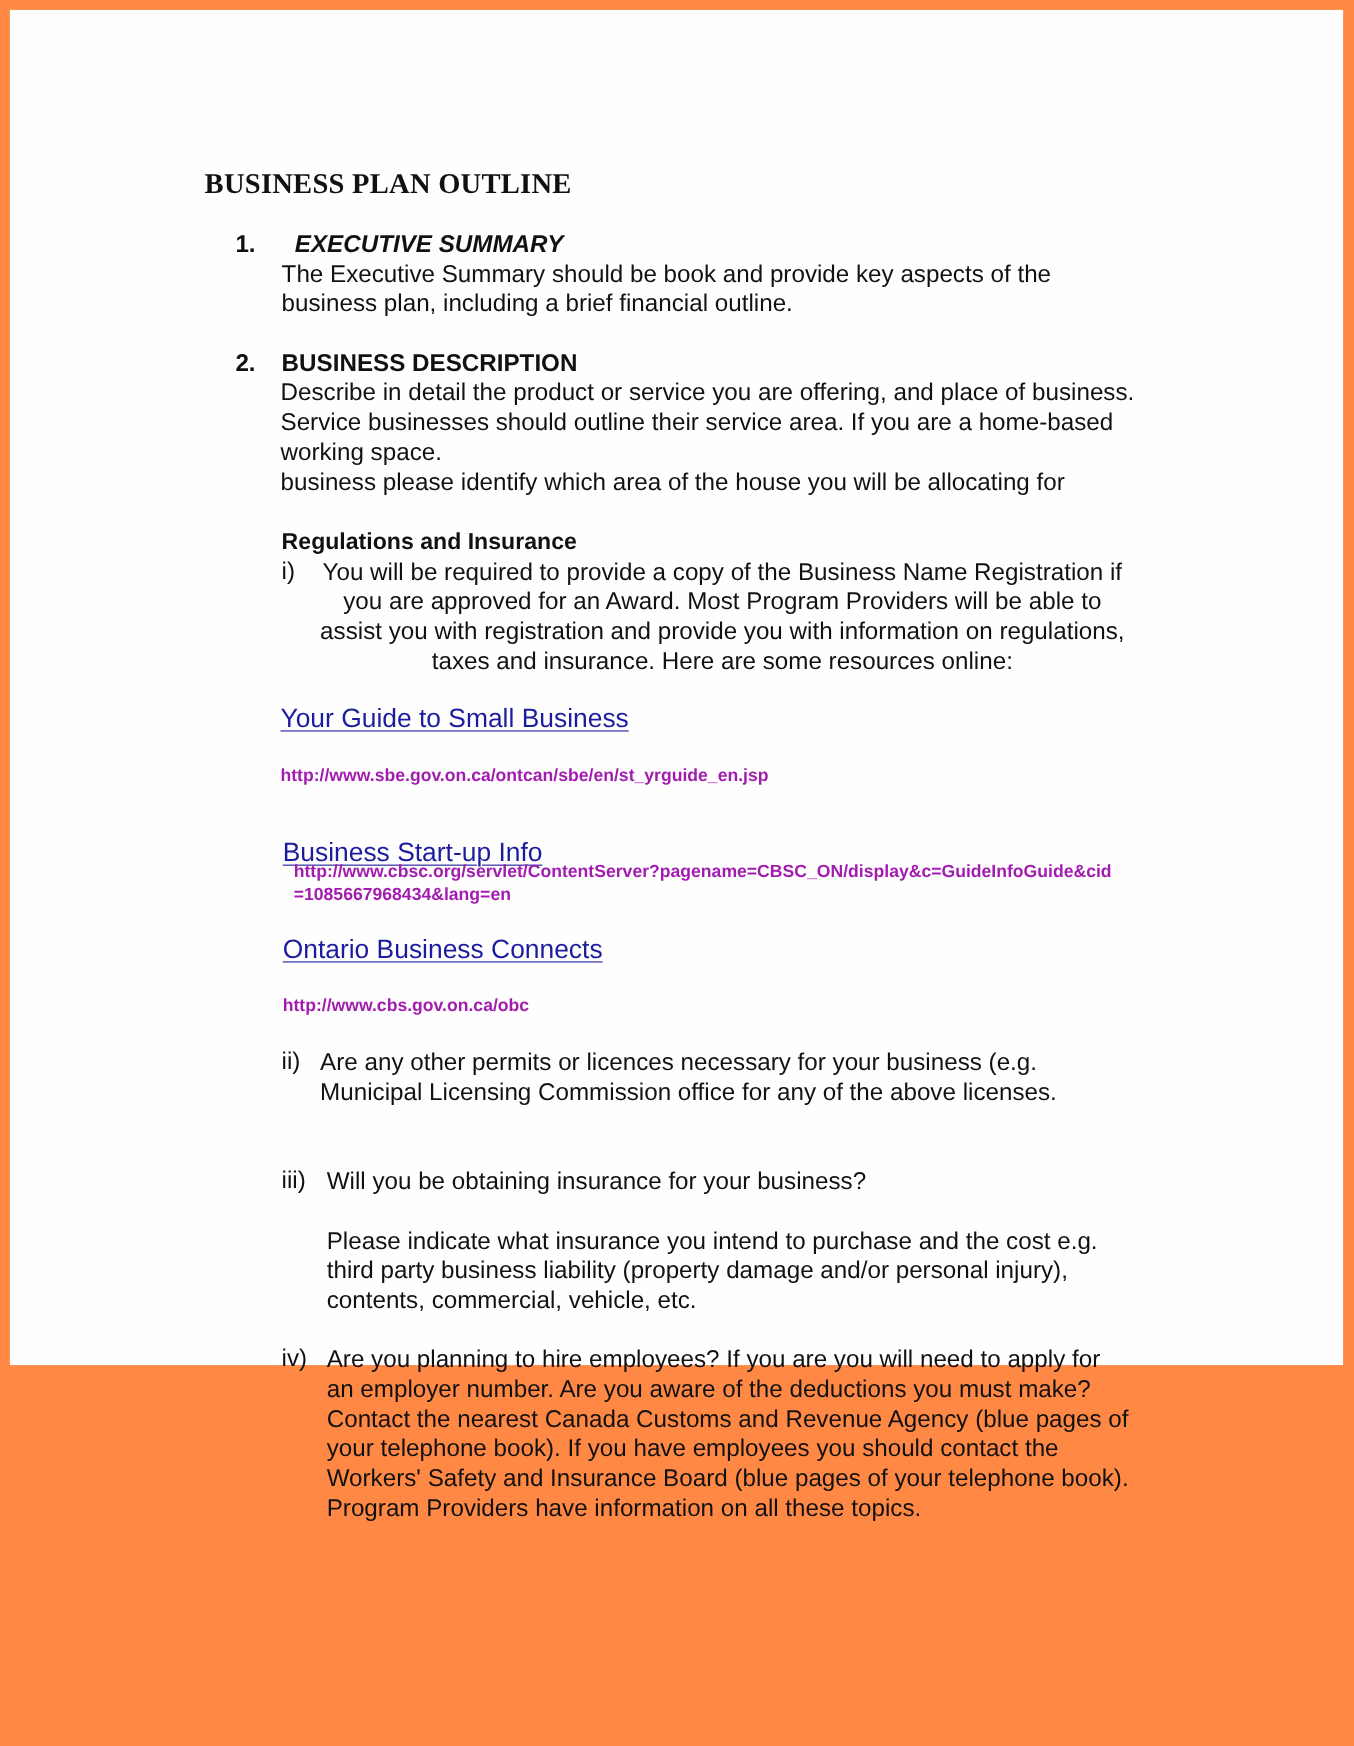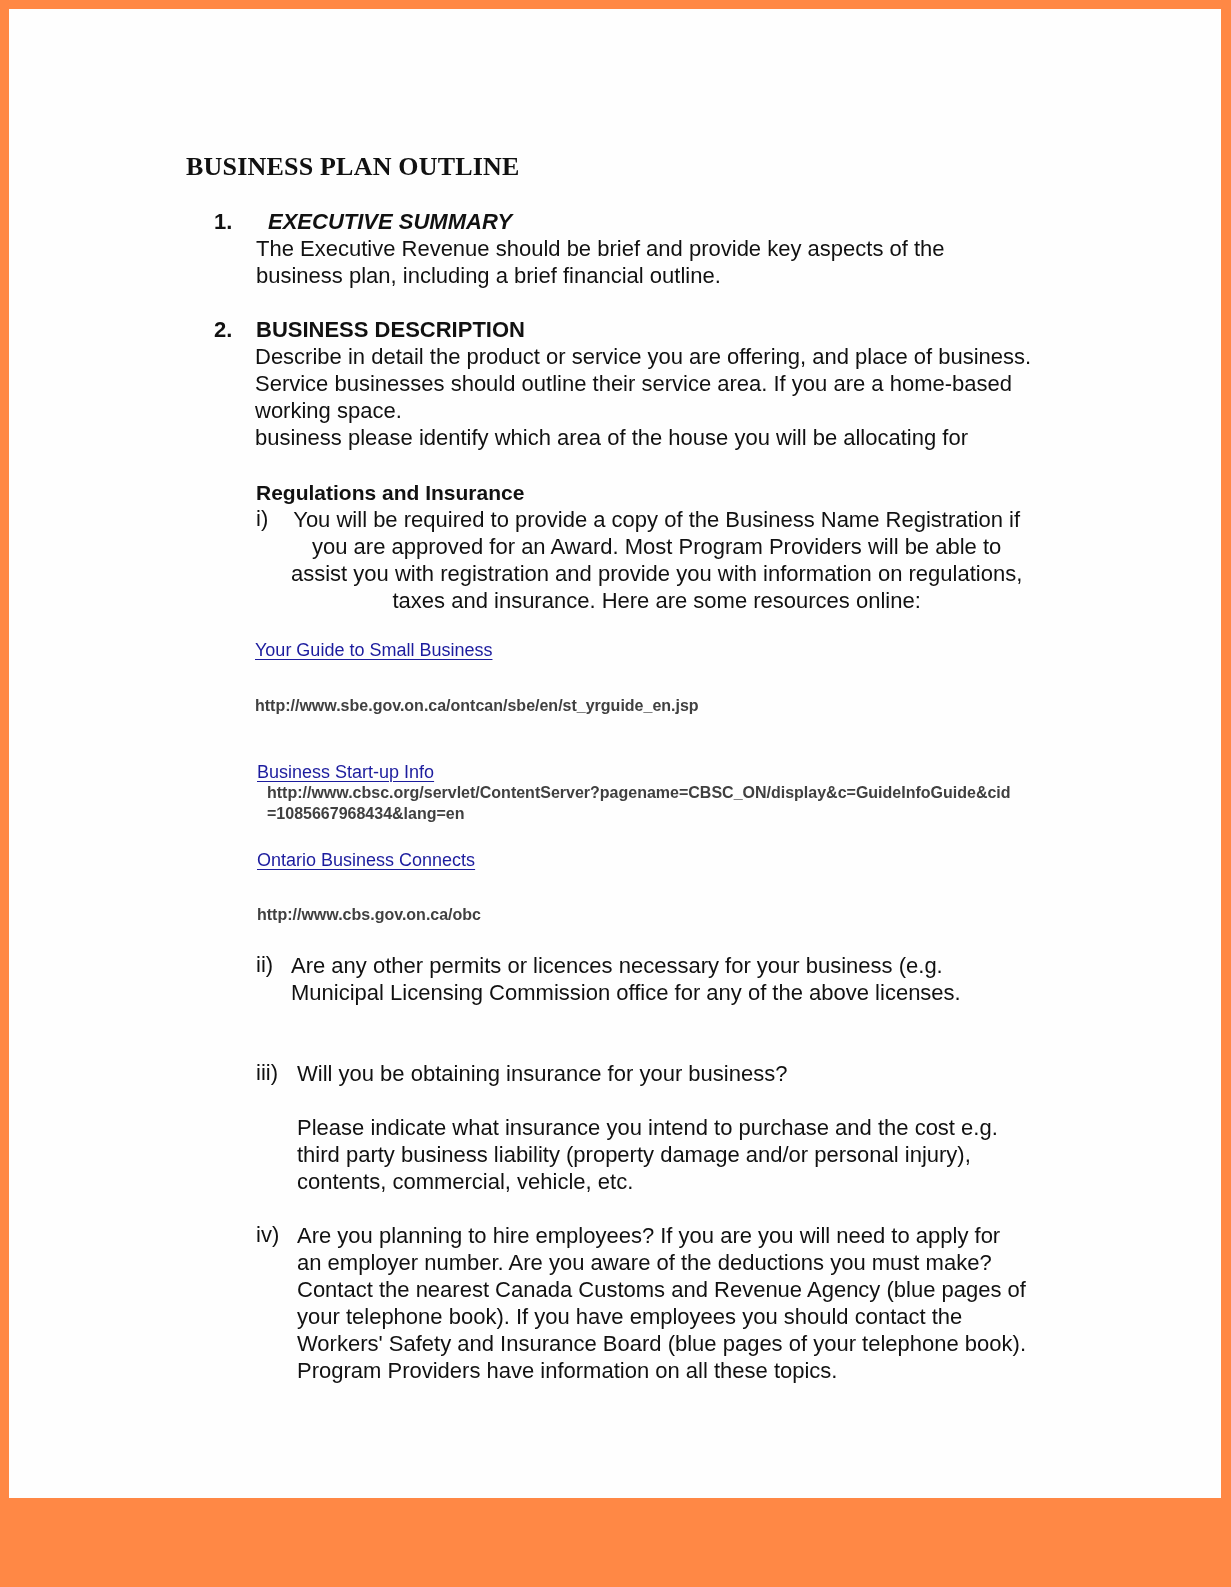--- a/index.html
+++ b/index.html
@@ -7,57 +7,57 @@
     width: 1231px; height: 1587px;
     background: #ff8845;
     position: relative;
     overflow: hidden;
     font-family: "Liberation Sans", sans-serif;
     color: #111;
   }
   .page {
     position: absolute;
     left: 9px; top: 9px;
-    width: 1212px; height: 1489px;
+    width: 1212px; height: 1232px;
     background: #fefefe;
   }
   .abs { position: absolute; white-space: nowrap; }
   .title {
     font-family: "Liberation Serif", serif;
     font-weight: bold;
     font-size: 26px;
     letter-spacing: 0.2px;
     color: #111;
   }
   .h2 { font-weight: bold; font-size: 22px; }
   .num { font-weight: bold; font-size: 22px; }
   .body { font-size: 22px; line-height: 27px; }
   .h3 { font-weight: bold; font-size: 21px; }
   .link {
-    font-size: 18px;
+    font-size: 24px;
     color: #1c1c9e;
     text-decoration: underline;
     text-underline-offset: 3px;
     text-decoration-thickness: 1px;
     cursor: pointer;
   }
-  .url { font-weight: bold; font-size: 16px; line-height: 21px; color: #404040; }
+  .url { font-weight: bold; font-size: 16px; line-height: 21px; color: #a21caf; }
   .marker { font-size: 22px; }
 </style>
 </head>
 <body>
 
 <div class="page">
 
   <div class="abs title" style="left:177px; top:143px;">BUSINESS PLAN OUTLINE</div>
 
   <div class="abs num" style="left:205px; top:200px;">1.</div>
   <div class="abs h2" style="left:259px; top:200px;font-style:italic;">EXECUTIVE SUMMARY</div>
   <div class="abs body" style="left:247px; top:226px;">
-    <div>The Executive Revenue should be brief and provide key aspects of the</div>
+    <div>The Executive Summary should be book and provide key aspects of the</div>
     <div>business plan, including a brief financial outline.</div>
   </div>
 
   <div class="abs num" style="left:205px; top:308px;">2.</div>
   <div class="abs h2" style="left:247px; top:308px;">BUSINESS DESCRIPTION</div>
   <div class="abs body" style="left:246px; top:334px;">
     <div>Describe in detail the product or service you are offering, and place of business.</div>
     <div>Service businesses should outline their service area.  If you are a home-based</div>
     <div>working space.</div>
     <div>business please identify which area of the house you will be allocating for</div>

